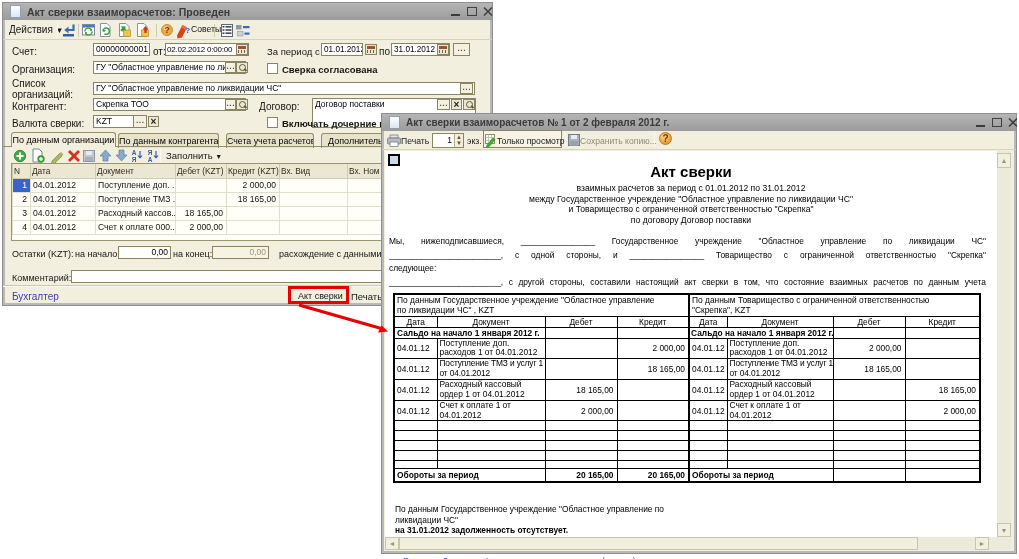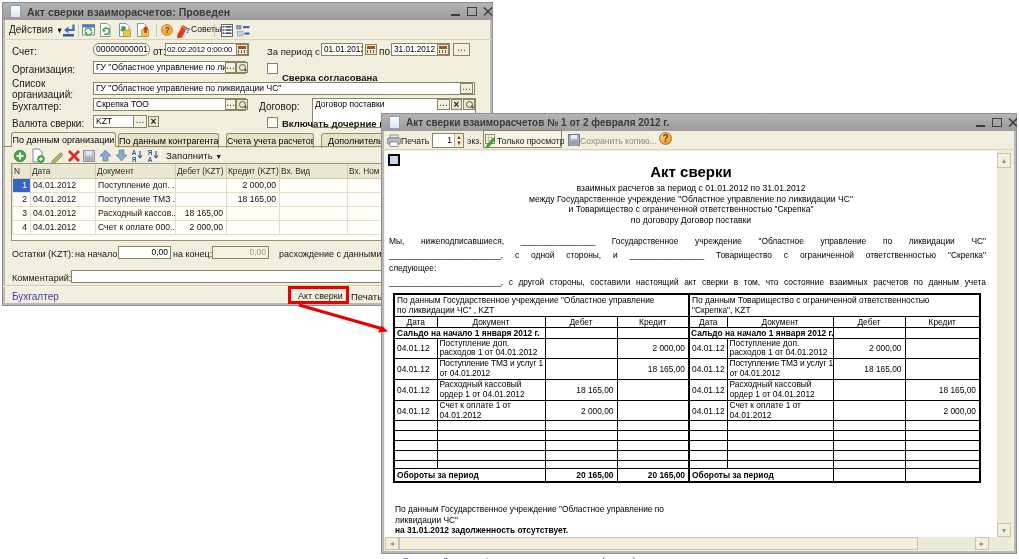--- a/index.html
+++ b/index.html
@@ -106,21 +106,21 @@
     <g transform="translate(174,2)">
         <rect x="0" y="1" width="5.5" height="4.5" fill="#8c98a8"></rect>
         <rect x="1.5" y="7.5" width="5.5" height="4.5" fill="#c8d0da" stroke="#8c98a8" stroke-width="0.6"></rect>
         <rect x="7" y="2" width="6.5" height="2.2" fill="#3a66c0"></rect>
         <rect x="8.5" y="8.5" width="5" height="2.2" fill="#3a66c0"></rect>
       </g>
   </svg>
   <div class="lbl" style="left:189px;top:22px;font-size:8.6px;">Советы</div>
 
   <div class="lbl" style="left:10px;top:44px;">Счет:</div>
-  <div class="inp" style="left:91px;top:41px;width:57px;height:13px;border-radius:6px;">
+  <div class="inp" style="left:91px;top:41px;width:57px;height:13px;">
       <span>00000000001</span>
     </div>
   <div class="lbl" style="left:151px;top:44px;">от:</div>
   <div class="inp" style="left:163px;top:41px;width:84px;height:13px;">
       <span style="padding:0 1px;font-size:8px;letter-spacing:-0.2px;">02.02.2012 0:00:00</span>
     </div>
   <div class="cal" style="left:234px;top:42px;"></div>
   <div class="lbl" style="left:265px;top:44px;font-size:9.5px;">За период с</div>
   <div class="inp" style="left:319px;top:41px;width:42px;height:13px;">
       <span style="font-size:8.2px;">01.01.2012</span>
@@ -133,30 +133,30 @@
   <div class="cal" style="left:435px;top:42px;"></div>
   <div class="inp btn3" style="left:451px;top:41px;width:17px;height:13px;line-height:7px;">...</div>
 
   <div class="lbl" style="left:10px;top:62px;">Организация:</div>
   <div class="inp" style="left:91px;top:59px;width:153px;height:13px;">
       <span>ГУ "Областное управление по ликв</span>
     </div>
   <div class="btn3 abs" style="left:223px;top:60px;width:11px;height:11px;line-height:5px;">...</div>
   <div class="lupa" style="left:234px;top:60px;"></div>
   <div class="chk" style="left:265px;top:61px;"></div>
-  <div class="lbl" style="left:280px;top:70px;font-weight:bold;font-size:9.5px;">Сверка согласована</div>
+  <div class="lbl" style="left:280px;top:62px;font-weight:bold;font-size:9.5px;">Сверка согласована</div>
 
   <div class="lbl" style="left:10px;top:76px;">Список</div>
   <div class="lbl" style="left:10px;top:87px;">организаций:</div>
   <div class="inp" style="left:91px;top:80px;width:382px;height:13px;">
       <span>ГУ "Областное управление по ликвидации ЧС"</span>
     </div>
   <div class="btn3 abs" style="left:458px;top:81px;width:13px;height:11px;line-height:5px;">...</div>
 
-  <div class="lbl" style="left:10px;top:99px;">Бухгалтер:</div>
+  <div class="lbl" style="left:10px;top:99px;">Контрагент:</div>
   <div class="inp" style="left:91px;top:96px;width:153px;height:13px;">
       <span>Скрепка ТОО</span>
     </div>
   <div class="btn3 abs" style="left:223px;top:97px;width:11px;height:11px;line-height:5px;">...</div>
   <div class="lupa" style="left:234px;top:97px;"></div>
   <div class="lbl" style="left:257px;top:99px;">Договор:</div>
   <div class="inp" style="left:310px;top:96px;width:164px;height:30px;">
       <span>Договор поставки</span>
     </div>
   <div class="btn3 abs" style="left:435px;top:97px;width:13px;height:11px;line-height:5px;">...</div>

